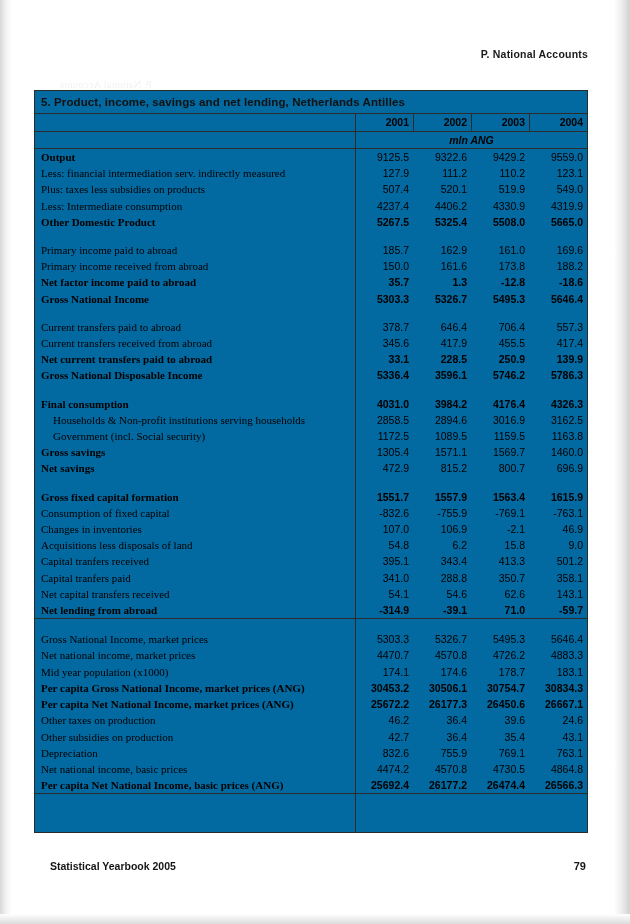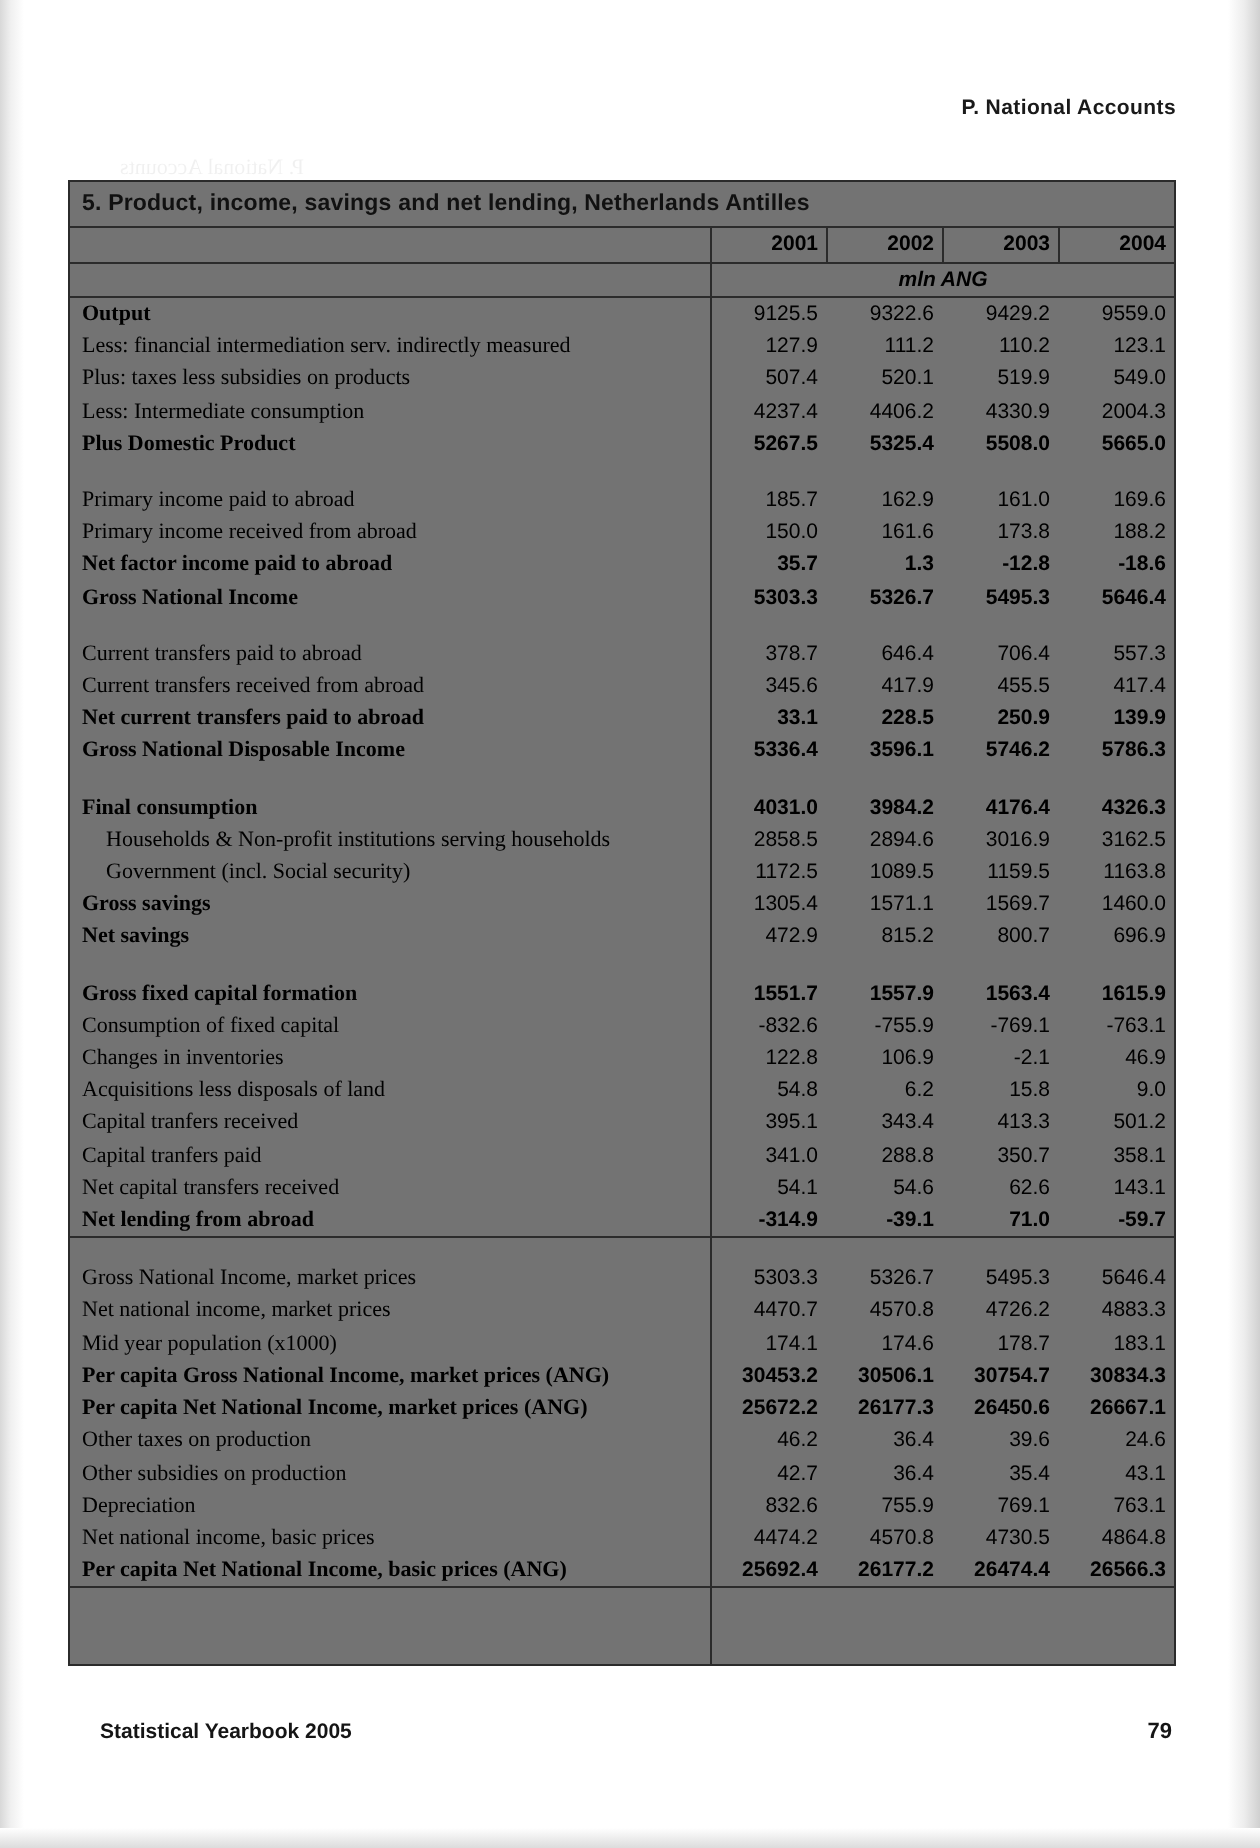--- a/index.html
+++ b/index.html
@@ -50,21 +50,21 @@
   }
 
   
   .table-frame {
     position: absolute;
     left: 34px;
     top: 90px;
     width: 554px;
     border: 1.4px solid #2b2b2b;
     box-sizing: border-box;
-    background: #737373;
+    background: #0369a1;
   }
 
   .table-title {
     font-family: "Liberation Sans", sans-serif;
     font-size: 11.5px;
     font-weight: bold;
     color: #111111;
     padding: 3px 0 3px 6px;
     border-bottom: 1.2px solid #2b2b2b;
     letter-spacing: 0.1px;
@@ -252,24 +252,24 @@
           <div class="cell-num first-num">507.4</div>
           <div class="cell-num">520.1</div>
           <div class="cell-num">519.9</div>
           <div class="cell-num">549.0</div>
         </div>
         <div class="row">
           <div class="cell-label">Less: Intermediate consumption</div>
           <div class="cell-num first-num">4237.4</div>
           <div class="cell-num">4406.2</div>
           <div class="cell-num">4330.9</div>
-          <div class="cell-num">2004.3</div>
-        </div>
-        <div class="row bold-label bold-nums">
-          <div class="cell-label">Plus Domestic Product</div>
+          <div class="cell-num">4319.9</div>
+        </div>
+        <div class="row bold-label bold-nums">
+          <div class="cell-label">Other Domestic Product</div>
           <div class="cell-num first-num">5267.5</div>
           <div class="cell-num">5325.4</div>
           <div class="cell-num">5508.0</div>
           <div class="cell-num">5665.0</div>
         </div>
         <div class="row spacer">
           <div class="cell-label"></div>
           <div class="cell-num first-num"></div>
           <div class="cell-num"></div>
           <div class="cell-num"></div>
@@ -396,21 +396,21 @@
         </div>
         <div class="row">
           <div class="cell-label">Consumption of fixed capital</div>
           <div class="cell-num first-num">-832.6</div>
           <div class="cell-num">-755.9</div>
           <div class="cell-num">-769.1</div>
           <div class="cell-num">-763.1</div>
         </div>
         <div class="row">
           <div class="cell-label">Changes in inventories</div>
-          <div class="cell-num first-num">122.8</div>
+          <div class="cell-num first-num">107.0</div>
           <div class="cell-num">106.9</div>
           <div class="cell-num">-2.1</div>
           <div class="cell-num">46.9</div>
         </div>
         <div class="row">
           <div class="cell-label">Acquisitions less disposals of land</div>
           <div class="cell-num first-num">54.8</div>
           <div class="cell-num">6.2</div>
           <div class="cell-num">15.8</div>
           <div class="cell-num">9.0</div>

